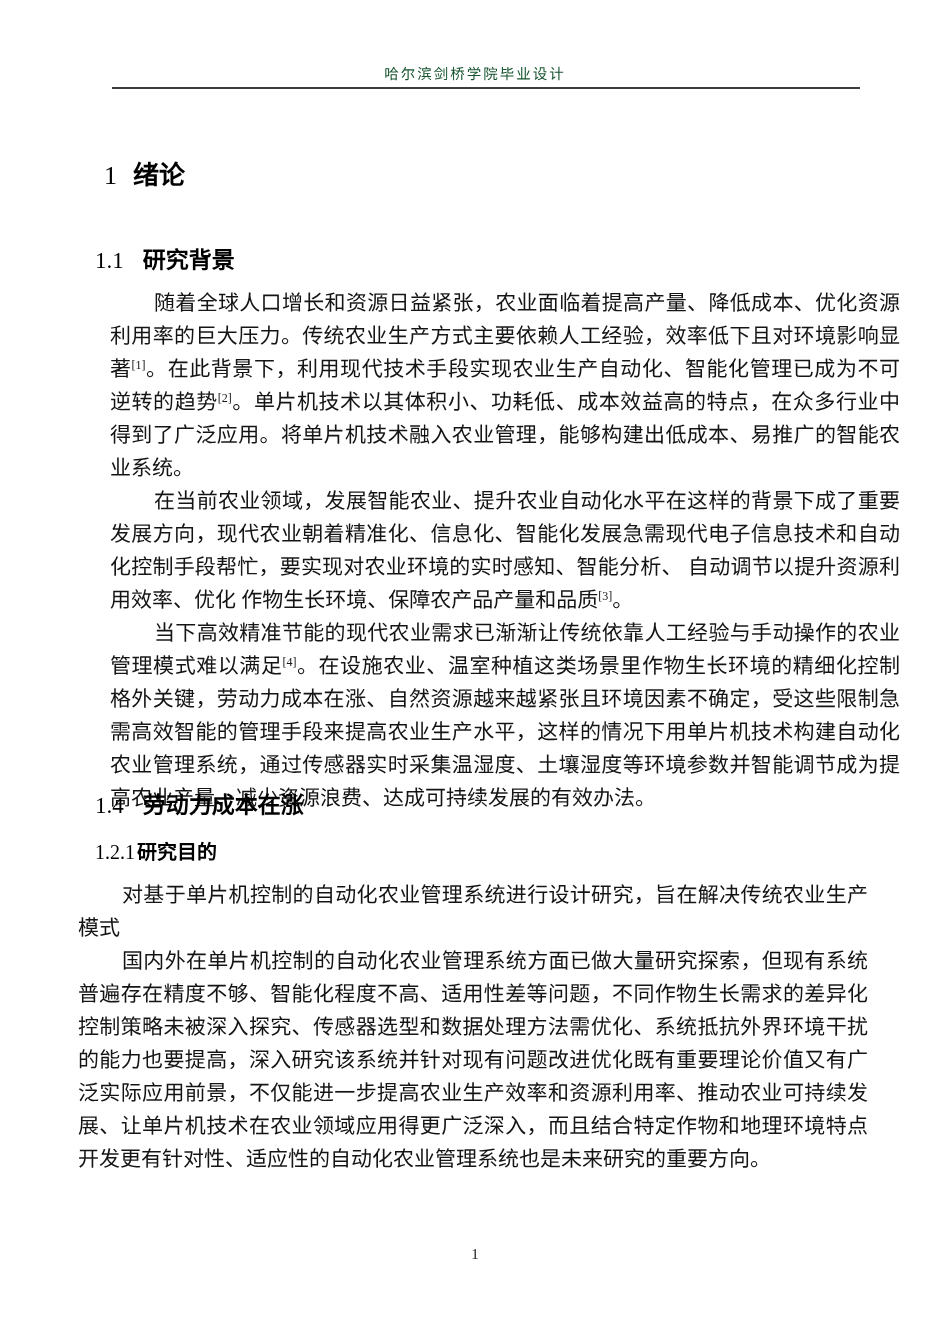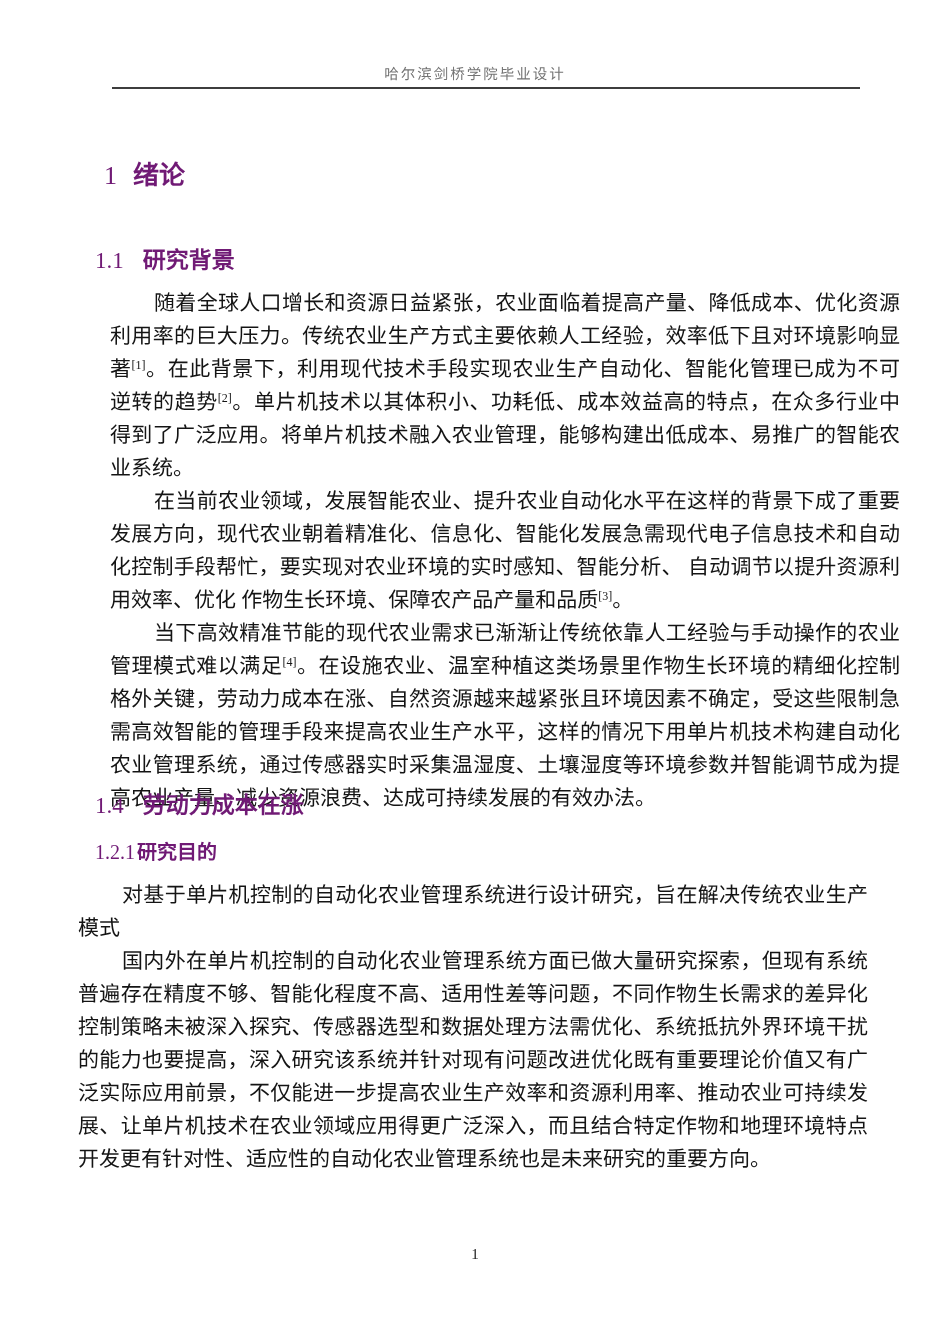--- a/index.html
+++ b/index.html
@@ -18,37 +18,37 @@
   }
   
   .header-title {
     position: absolute;
     top: 62px;
     left: 0;
     width: 950px;
     text-align: center;
     font-size: 14.5px;
     letter-spacing: 2px;
-    color: #737373;
+    color: #14532d;
     white-space: pre;
   }
   .header-rule {
     position: absolute;
     top: 87px;
     left: 112px;
     width: 748px;
     height: 2px;
     background: #3d3d3d;
   }
   
   .chapter, .sec, .subsec {
     position: absolute;
     margin: 0;
     white-space: pre;
-    color: #701a75;
+    color: #000000;
   }
   .chapter { top: 158px; left: 104px; font-size: 26px; line-height: 34px; }
   .sec     { font-size: 23px; line-height: 30px; }
   .s11     { top: 245px; left: 95px; }
   .s12     { top: 790px; left: 95px; }
   .subsec  { top: 839px; left: 95px; font-size: 20px; line-height: 27px; }
   .hnum {
     font-family: "Liberation Serif", "DejaVu Serif", serif;
     font-weight: 400;
   }

